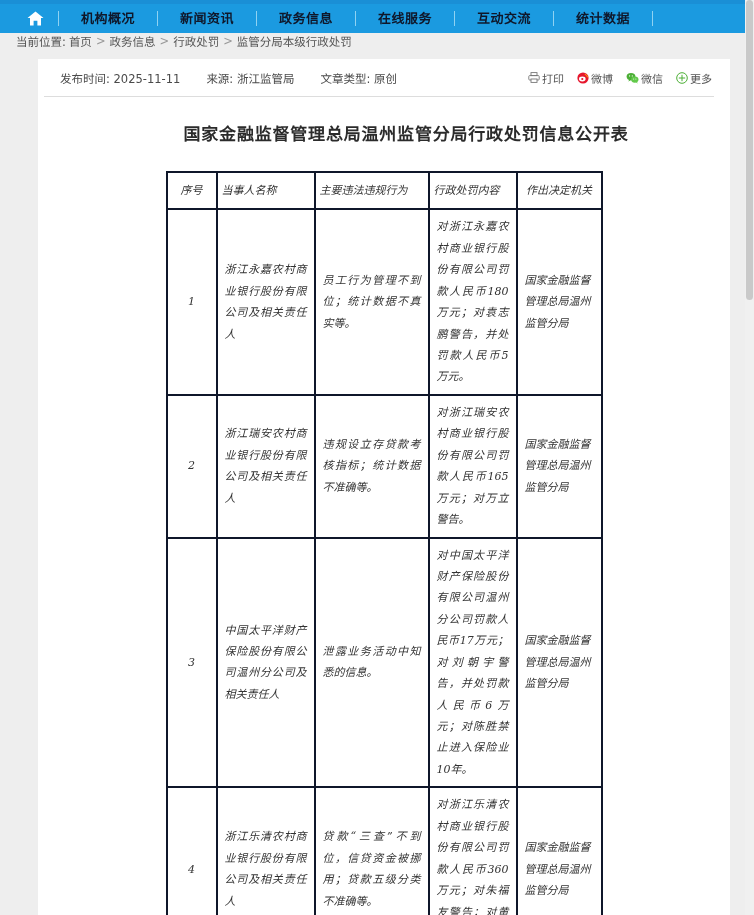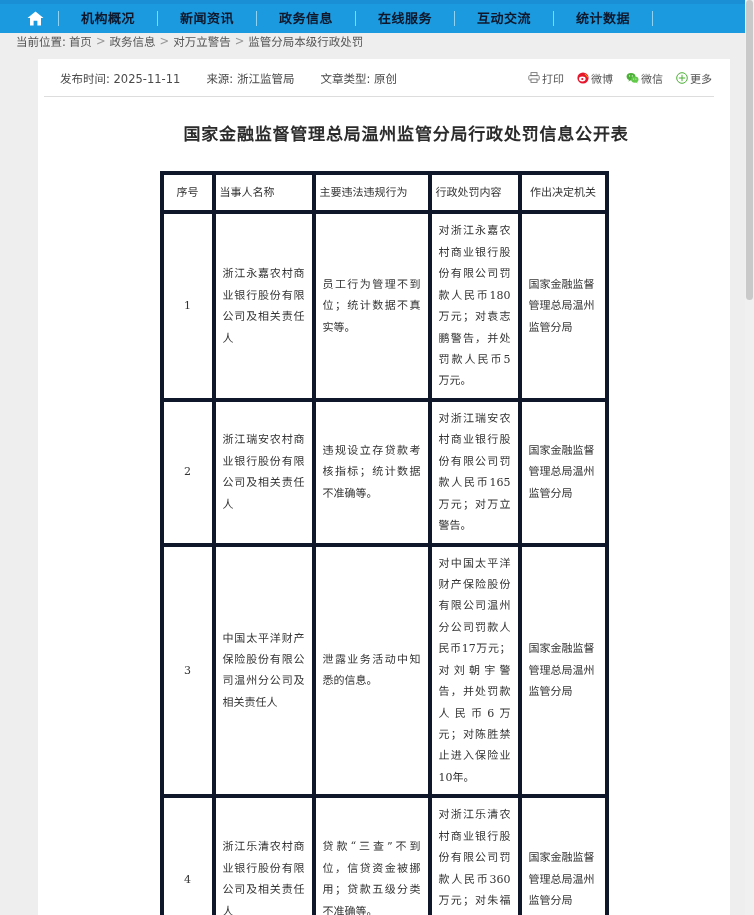--- a/index.html
+++ b/index.html
@@ -143,27 +143,28 @@
     display: flex;
     justify-content: center;
   }
   table.penalty {
     border-collapse: collapse;
     width: 385px;
     table-layout: fixed;
     font-family: "DejaVu Serif", "Liberation Serif", serif;
   }
   table.penalty td, table.penalty th {
-    border: 4px solid #0f172a;
+    border: 2px solid #0f172a;
     font-size: 11px;
     color: #333333;
     padding: 6px 7px;
     line-height: 1.95;
     vertical-align: middle;
     font-weight: normal;
+    font-style: italic;
   }
   table.penalty th {
     text-align: center;
     padding: 10px 4px;
     white-space: nowrap;
     line-height: 1.4;
   }
   .c-idx   { width: 40px;  text-align: center; }
   .c-party { width: 88px;  text-align: justify; text-align-last: left; }
   .c-act   { width: 104px; text-align: justify; text-align-last: left; }
@@ -213,21 +214,21 @@
   <div class="nav-item">统计数据</div>
   <div class="nav-sep"></div>
 </div>
 
 <div class="crumbbar">
   <span class="cb-label">当前位置:</span>
   <a>首页</a>
   <span class="crumb-gt">&gt;</span>
   <a>政务信息</a>
   <span class="crumb-gt">&gt;</span>
-  <a>对万立警告</a>
+  <a>行政处罚</a>
   <span class="crumb-gt">&gt;</span>
   <a>监管分局本级行政处罚</a>
 </div>
 
 <div class="panel">
 
   <div class="metabar">
     <div class="meta-left">
       <span class="meta-item">发布时间: 2025-11-11</span>
       <span class="meta-item">来源: 浙江监管局</span>

